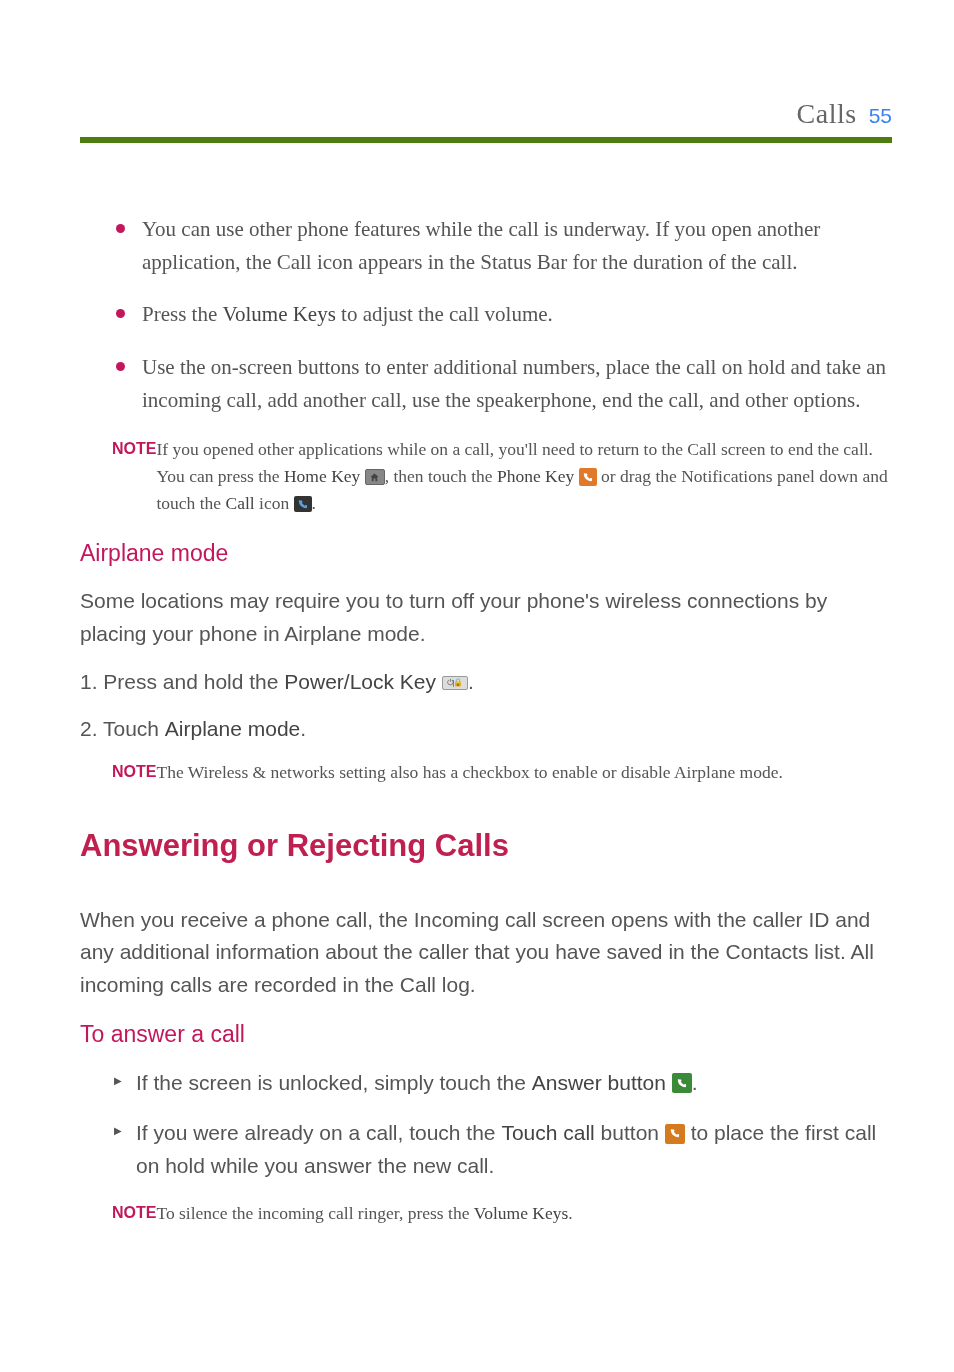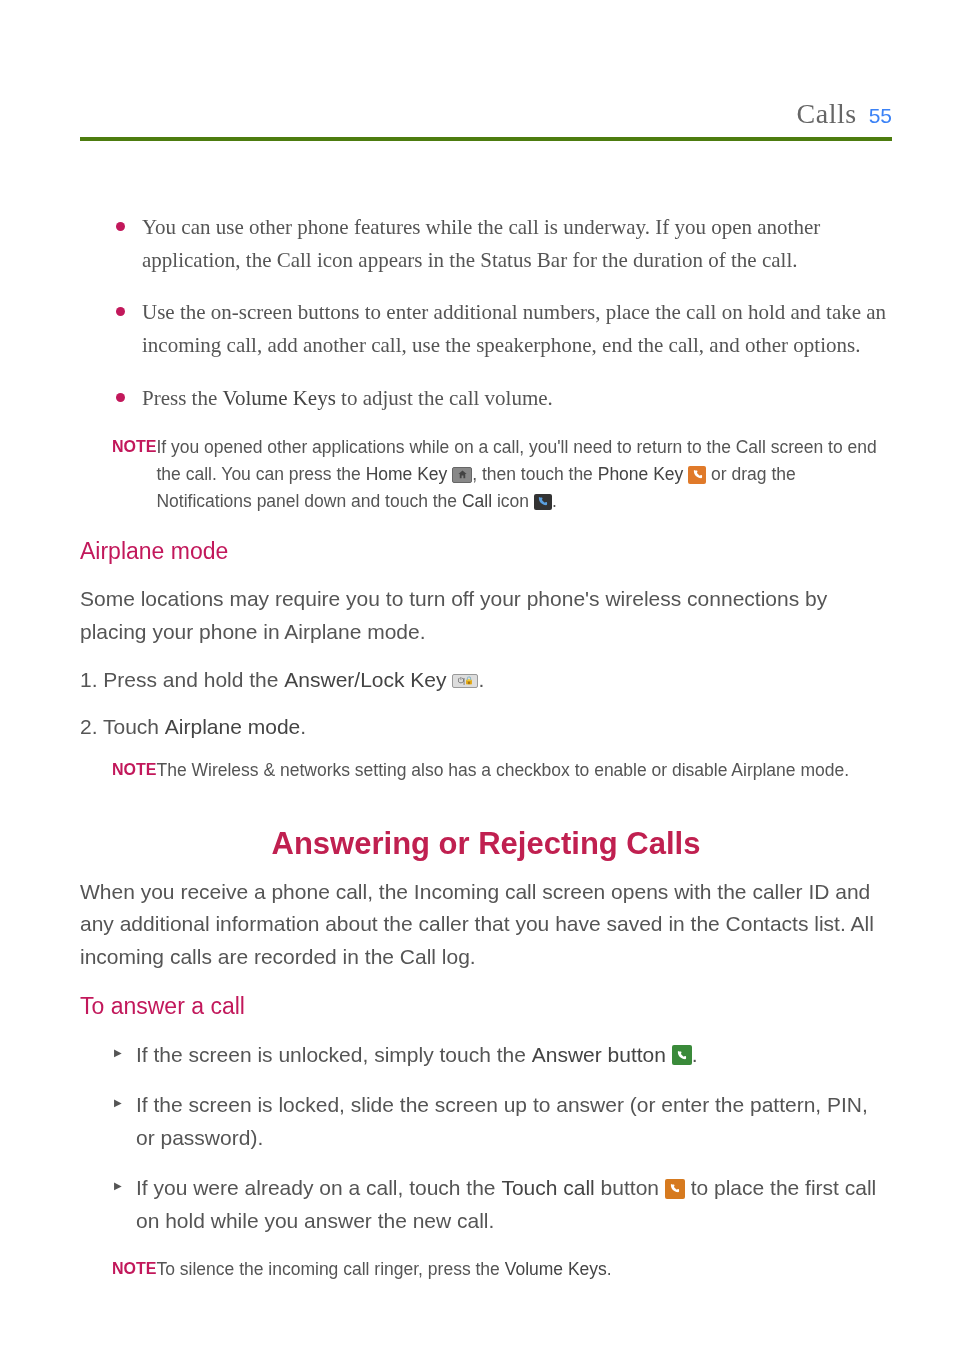--- a/index.html
+++ b/index.html
@@ -16,21 +16,21 @@
       color: #555;
       font-size: 21px;
       line-height: 1.55;
       background: #fff;
     }
     .header {
       display: flex;
       justify-content: flex-end;
       align-items: baseline;
       gap: 12px;
-      border-bottom: 4px solid #4d7c0f;
+      border-bottom: 6px solid #4d7c0f;
       padding-bottom: 2px;
       margin-bottom: 70px;
     }
     .header-section {
       font-size: 28px;
       font-family: "Georgia", serif;
       color: #666;
       letter-spacing: 0.5px;
     }
     .header-page {
@@ -74,41 +74,41 @@
     }
     .note-label {
       color: #c2185b;
       font-weight: bold;
       flex-shrink: 0;
       font-size: 16px;
       padding-top: 1px;
     }
     .note-body {
       color: #555;
+      font-family: Liberation Serif, serif;
     }
     .h3 {
       color: #c2185b;
       font-size: 23px;
       font-weight: 400;
       margin-bottom: 14px;
       margin-top: 4px;
     }
     .para {
       margin-bottom: 16px;
     }
     .ol .li {
       margin-bottom: 14px;
     }
     .h2 {
       color: #c02050;
       font-size: 31px;
       font-weight: 600;
       margin-top: 36px;
-      margin-bottom: 7px;
-      text-align: center;
+      margin-bottom: 33px;
     }
     .arrow-list {
       list-style: none;
     }
     .arrow-list > li {
       position: relative;
       padding-left: 24px;
       margin-bottom: 18px;
     }
     .arrow-list > li::before {
@@ -179,24 +179,24 @@
   <span class="header-section">Calls</span>
   <span class="header-page">55</span>
 </div>
 
 <div class="indent-block">
   <ul class="bullets">
     <li>
       <span>You can use other phone features while the call is underway. If you open another application, the Call icon appears in the Status Bar for the duration of the call.</span>
     </li>
     <li>
+      <span>Press the </span><span class="bold">Volume Keys</span><span> to adjust the call volume.</span>
+    </li>
+    <li>
       <span>Use the on-screen buttons to enter additional numbers, place the call on hold and take an incoming call, add another call, use the speakerphone, end the call, and other options.</span>
-    </li>
-    <li>
-      <span>Press the </span><span class="bold">Volume Keys</span><span> to adjust the call volume.</span>
     </li>
   </ul>
 
   <div class="note">
     <span class="note-label">NOTE</span>
     <span class="note-body">
       <span>If you opened other applications while on a call, you'll need to return to the Call screen to end the call. You can press the </span><span class="bold">Home Key</span>
       <span class="icon icon-home">
         <svg viewBox="0 0 24 24">
             <path fill="currentColor" d="M12 3l9 8h-3v9h-4v-6h-4v6H6v-9H3z"></path>
@@ -213,21 +213,21 @@
       </span><span>.</span>
     </span>
   </div>
 </div>
 
 <div class="h3">Airplane mode</div>
 <div class="para">Some locations may require you to turn off your phone's wireless connections by placing your phone in Airplane mode.</div>
 
 <div class="ol">
   <div class="li">
-    <span>1. Press and hold the </span><span class="bold">Answer/Lock Key</span>
+    <span>1. Press and hold the </span><span class="bold">Power/Lock Key</span>
     <span class="icon icon-power">⏻|🔒</span><span>.</span>
   </div>
   <div class="li">
     <span>2. Touch </span><span class="bold">Airplane mode</span><span>.</span>
   </div>
 </div>
 
 <div class="indent-block">
   <div class="note">
     <span class="note-label">NOTE</span>
@@ -242,23 +242,20 @@
 
 <div class="indent-block">
   <ul class="arrow-list">
     <li>
       <span>If the screen is unlocked, simply touch the </span><span class="bold">Answer button</span>
       <span class="icon icon-answer-green">
         <svg viewBox="0 0 24 24">
             <path fill="#fff" d="M6 2c-1 0-2 1-2 2 0 9 7 16 16 16 1 0 2-1 2-2v-3c0-1-1-2-2-2l-3 1c-1 0-1 0-2-1l-3-3c-1-1-1-1-1-2l1-3c0-1-1-2-2-2H6z"></path>
           </svg>
       </span><span>.</span>
-    </li>
-    <li>
-      <span>If the screen is locked, slide the screen up to answer (or enter the pattern, PIN, or password).</span>
     </li>
     <li>
       <span>If you were already on a call, touch the </span><span class="bold">Touch call</span><span> button </span><span class="icon icon-answer-orange">
         <svg viewBox="0 0 24 24">
             <path fill="#fff" d="M6 2c-1 0-2 1-2 2 0 9 7 16 16 16 1 0 2-1 2-2v-3c0-1-1-2-2-2l-3 1c-1 0-1 0-2-1l-3-3c-1-1-1-1-1-2l1-3c0-1-1-2-2-2H6z"></path>
           </svg>
       </span><span> to place the first call  on hold while you answer the new call.</span>
     </li>
   </ul>
 

